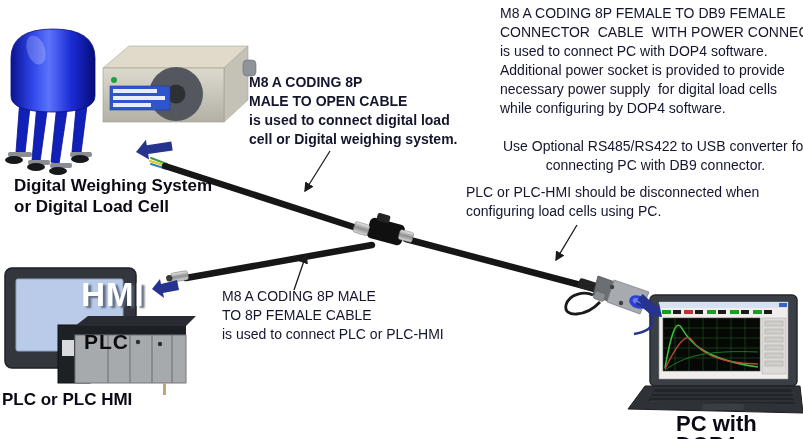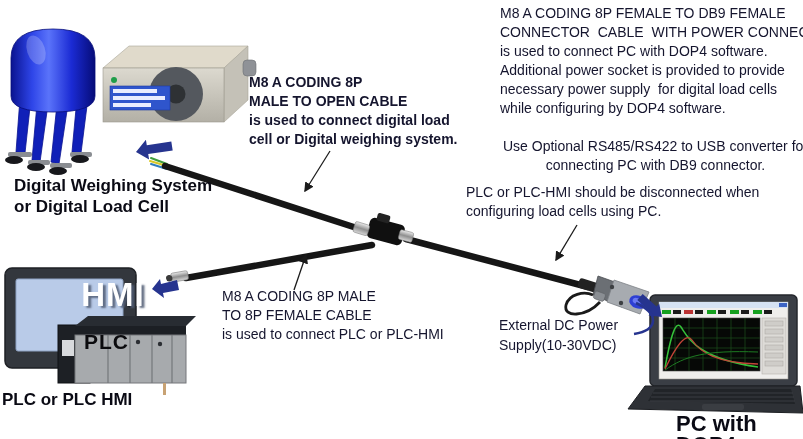--- a/index.html
+++ b/index.html
@@ -262,22 +262,20 @@
   <div class="ann ann-rs485">Use Optional RS485/RS422 to USB converter for
 connecting PC with DB9 connector.</div>
 
   <div class="ann ann-plcnote">PLC or PLC-HMI should be disconnected when
 configuring load cells using PC.</div>
 
   <div class="ann ann-plccable">M8 A CODING 8P MALE
 TO 8P FEMALE CABLE
 is used to connect PLC or PLC-HMI</div>
 
-  <div class="ann ann-power">External DC Power
-Supply(10-30VDC)</div>
 
   <div class="dev-label lbl-weigh">Digital Weighing System
 or Digital Load Cell</div>
 
   <div class="dev-label lbl-plc">PLC or PLC HMI</div>
 
   <div class="dev-label lbl-pc">PC with DOP4</div>
 
   <div class="hmi-text">HMI</div>
 

